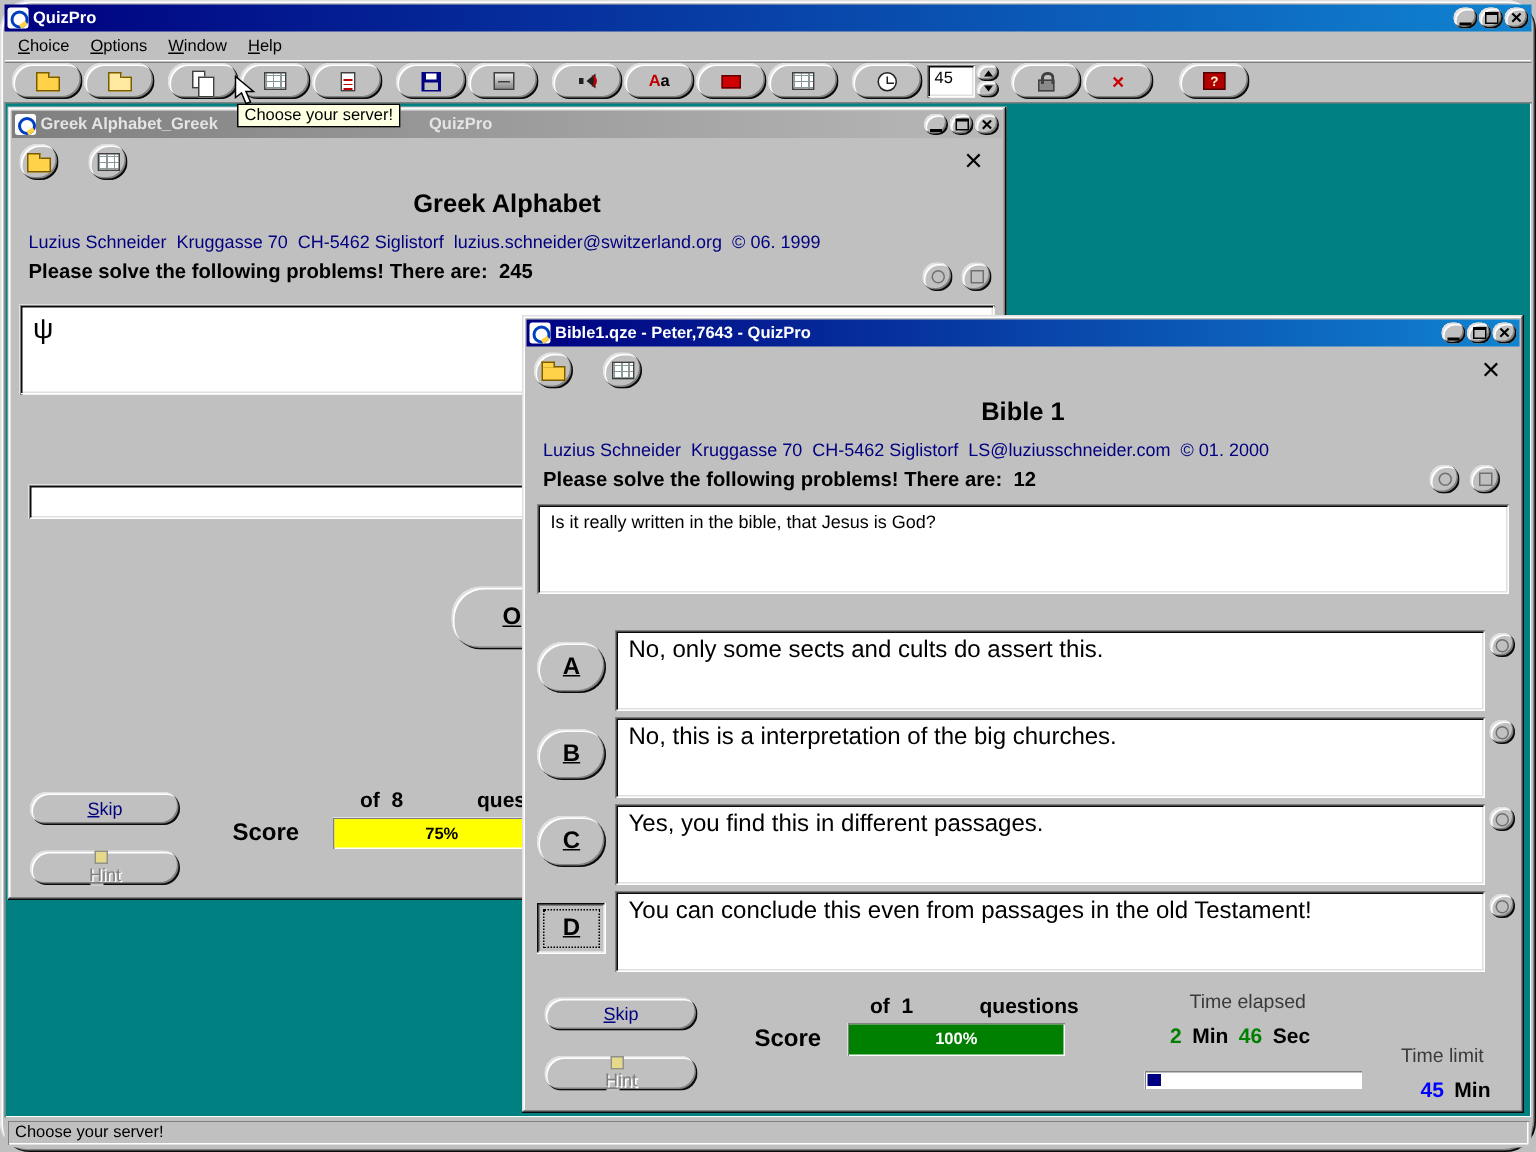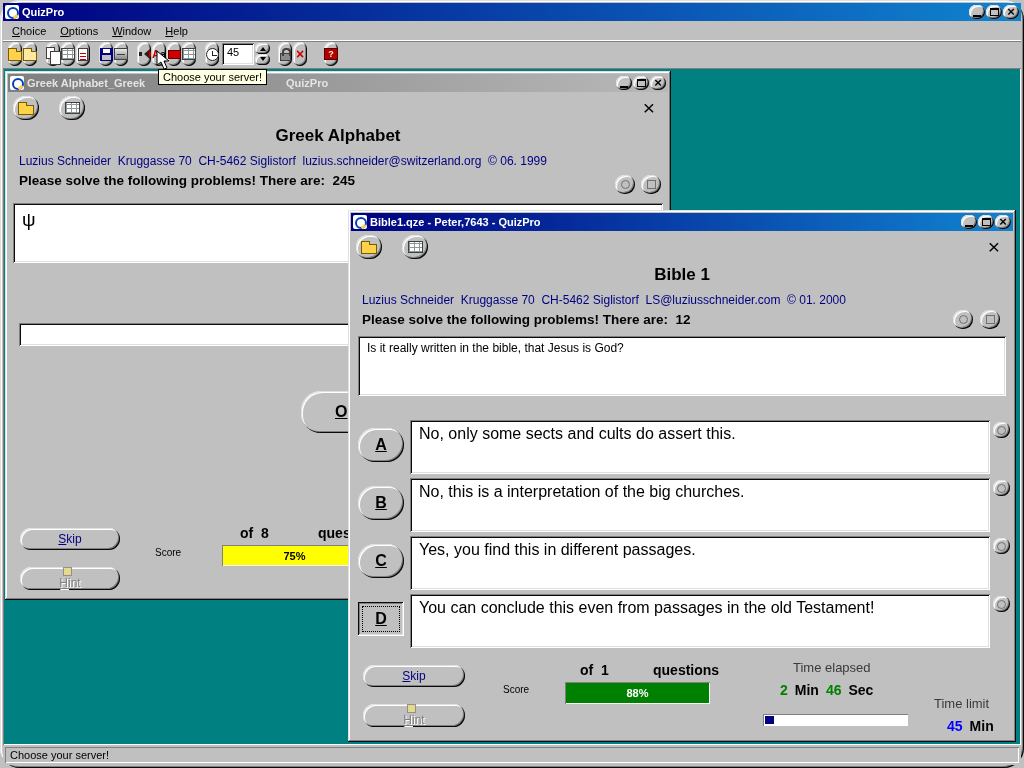--- a/index.html
+++ b/index.html
@@ -26,21 +26,21 @@
   .qicon{width:14px;height:14px;background:#fff;border-radius:2px;position:relative;}
   .qicon::before{content:"";position:absolute;left:2px;top:2px;width:8px;height:8px;border:2px solid #0040c0;border-radius:50%;}
   .qicon::after{content:"";position:absolute;right:1px;bottom:1px;width:5px;height:3px;background:#ffd24a;transform:rotate(-35deg);}
 
   .menubar{position:absolute;left:3px;top:21px;right:3px;height:19px;display:flex;align-items:center;padding-left:2px;}
   .menu-item{display:inline-block;padding:3px 7px;}
   .menu-item::first-letter{text-decoration:underline;}
 
   .toolbar{position:absolute;left:3px;top:40px;right:3px;height:28px;display:flex;align-items:center;padding-left:5px;
     box-shadow:inset 0 1px #fff, inset 0 2px #808080;}
-  .tbtn{width:14px;height:24px;margin-right:1px;position:relative;align-items:center;}
+  .tbtn{width:47px;height:24px;margin-right:1px;position:relative;align-items:center;}
   .tsep{width:8px;height:24px;}
   
   .ico-folder{position:relative;width:16px;height:10px;background:#ffd24a;border:1px solid #7a5c00;margin-top:3px;}
   .ico-folder::before{content:"";position:absolute;left:-1px;top:-4px;width:7px;height:3px;background:#ffd24a;border:1px solid #7a5c00;border-bottom:0;}
   .ico-folder.lt{background:#ffe9a0;}.ico-folder.lt::before{background:#ffe9a0;}
   .ico-docs{position:relative;width:9px;height:12px;background:#fff;border:1px solid #404040;margin:-3px 3px 0 -3px;}
   .ico-docs::after{content:"";position:absolute;left:3px;top:3px;width:9px;height:12px;background:#fff;border:1px solid #404040;}
   .ico-grid{width:15px;height:12px;background-color:#fff;border:1px solid #404040;
     background-image:repeating-linear-gradient(90deg,#8a9a9a 0 1px,transparent 1px 5px),
                      repeating-linear-gradient(0deg,#8a9a9a 0 1px,transparent 1px 4px);}
@@ -95,21 +95,21 @@
   .mini{position:absolute;width:20px;height:19px;}
   .ico-circle{width:9px;height:9px;border:1px solid #707070;border-radius:50%;}
   .ico-square{width:9px;height:9px;border:1px solid #707070;}
   .qbox{position:absolute;padding:5px 9px;font-size:12px;line-height:1.3;overflow:hidden;}
   .btn{position:absolute;font-size:12px;}
   .hotkey{display:inline-block;}
   .hotkey::first-letter{text-decoration:underline;}
   .skip-label{color:#000080;}
   .btn.disabled{color:#808080;text-shadow:1px 1px 0 #fff;flex-direction:column;}
   .ico-hint{width:9px;height:9px;background:#e6d98a;border:1px solid #909090;margin-right:6px;}
-  .score-label{position:absolute;font-size:10px;font-weight:normal;}
+  .score-label{position:absolute;font-size:16px;font-weight:bold;}
   .pbar{position:absolute;background:#fff;box-shadow:inset 1px 1px #808080,inset -1px -1px #fff;}
   .pfill{position:absolute;left:1px;top:1px;bottom:1px;}
   .plabel{position:absolute;inset:0;display:flex;align-items:center;justify-content:center;font-size:11px;font-weight:bold;}
   .ofline{position:absolute;font-size:14px;font-weight:bold;}
   .letter-btn{position:absolute;left:10px;width:46px;height:34px;font-size:16px;font-weight:bold;}
   .letter-btn span{text-decoration:underline;}
   .letter-btn.sel{outline:1px dotted #000;outline-offset:-5px;}
   .abox{position:absolute;left:62px;width:580px;height:54px;padding:5px 9px;font-size:16px;}
   .sbtn{position:absolute;left:645px;width:17px;height:16px;}
   .tlabel{position:absolute;font-size:13px;color:#3a3a3a;}
@@ -355,21 +355,21 @@
           <span class="hotkey skip-label">Skip</span>
         </div>
       <div class="btn up center disabled" style="left:15px;top:494px;width:102px;height:23px;">
           <div class="ico-hint"></div>
           <span class="hotkey">Hint</span>
         </div>
 
       <div class="score-label" style="left:155px;top:474px;">Score</div>
       <div class="pbar" style="left:217px;top:472px;width:145px;height:22px;">
         <div class="pfill" style="width:143px;background:#008000;"></div>
-        <div class="plabel" style="color:#fff;">88%</div>
+        <div class="plabel" style="color:#fff;">100%</div>
       </div>
       <div class="ofline pre" style="left:232px;top:452px;">of  1</div>
       <div class="ofline" style="left:305px;top:452px;">questions</div>
 
       <div class="tlabel" style="left:445px;top:450px;">Time elapsed</div>
       <div class="tvals" style="left:432px;top:472px;">
         <span class="green">2</span>
         <span>Min</span>
         <span class="green">46</span>
         <span>Sec</span>

